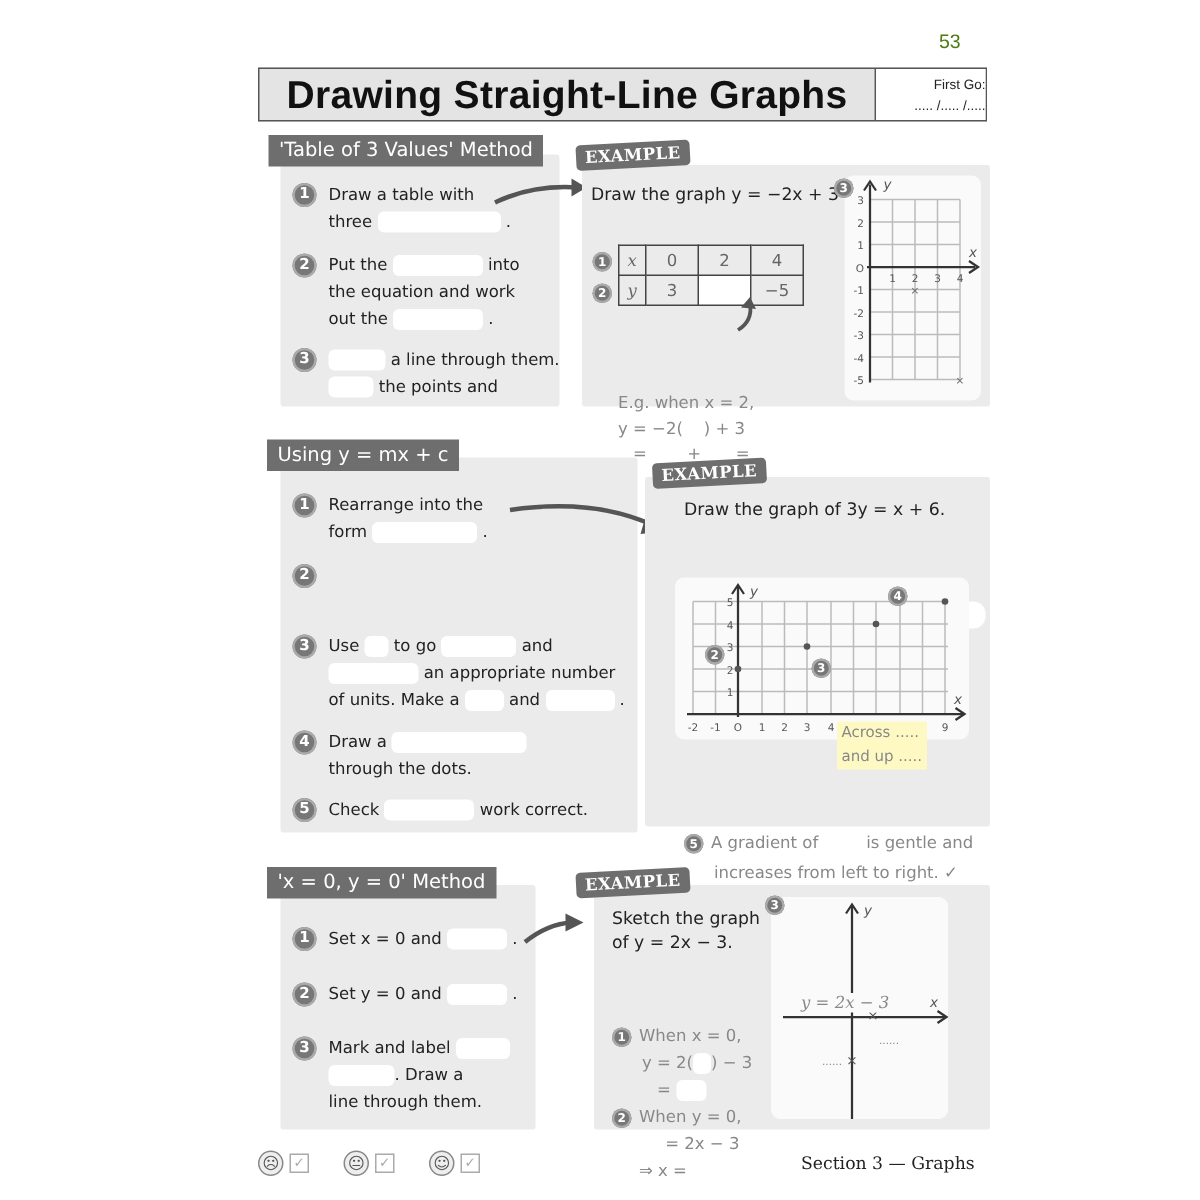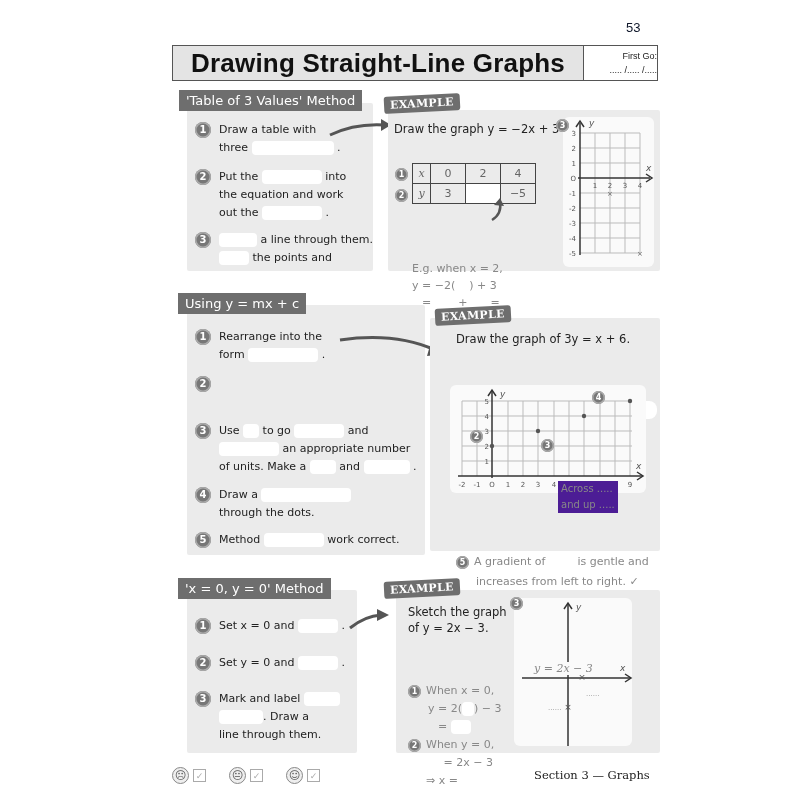--- a/index.html
+++ b/index.html
@@ -1,19 +1,19 @@
 <!DOCTYPE html>
 <html><head>
 <meta charset="utf-8">
 <style>
   * { box-sizing: border-box; margin: 0; padding: 0; }
   body { width: 800px; height: 800px; background: #ffffff; position: relative; overflow: hidden;
          font-family: "DejaVu Sans", sans-serif; color: #222; }
   .abs { position: absolute; }
-  .page-num { left: 626px; top: 20px; font-size: 13px; color: #0f172a; font-family: "Liberation Sans", sans-serif; }
+  .page-num { left: 626px; top: 20px; font-size: 13px; color: #4d7c0f; font-family: "Liberation Sans", sans-serif; }
 
   .title-bar { left: 172px; top: 45px; width: 486px; height: 36px; border: 1px solid #555; background: #e4e4e4; display: flex; }
   .title-text { flex: 1; display: flex; align-items: center; justify-content: center; font-family: Liberation Sans, sans-serif; font-weight: bold; font-size: 26px; color: #111; letter-spacing: 0.2px; }
   .first-go { width: 74px; border-left: 1px solid #555; background: #fff; font-size: 9px; text-align: right; padding-top: 3px; font-family: "Liberation Sans", sans-serif; line-height: 14px; }
 
   .panel { background: #ebebeb; border-radius: 2px; }
   .white-panel { background: #fafafa; border-radius: 6px; }
   .tab { background: #6e6e6e; color: #fff; font-size: 13px; padding: 3px 7px; font-family: "DejaVu Sans", sans-serif; }
   .example-tag { background: #6e6e6e; color: #fff; font-family: "DejaVu Serif", serif; font-weight: bold; font-size: 11px; padding: 2px 6px; border-radius: 3px; transform: rotate(-3deg); letter-spacing: 0.3px; }
 
@@ -179,21 +179,21 @@
 </div>
 <div class="abs step" style="left:195px;top:486px;">
   <span class="num">4</span>
   <div>
     <div><span>Draw a</span> <span class="blank" style="width:90px"></span></div>
     <div>through the dots.</div>
   </div>
 </div>
 <div class="abs step" style="left:195px;top:531px;">
   <span class="num">5</span>
-  <div><span>Method</span> <span class="blank" style="width:60px"></span> <span>work correct.</span></div>
+  <div><span>Check</span> <span class="blank" style="width:60px"></span> <span>work correct.</span></div>
 </div>
 
 <svg class="abs" style="left:335px;top:332px" width="115" height="30">
   <path d="M5 8 Q60 0 100 18" stroke="#555" stroke-width="3" fill="none"></path>
   <path d="M96 10 L110 22 L92 24 Z" fill="#555"></path>
 </svg>
 
 <div class="abs panel" style="left:430px;top:318px;width:230px;height:233px;"></div>
 <div class="abs example-tag" style="left:435px;top:307px;">EXAMPLE</div>
 <div class="abs hand" style="left:456px;top:332px;">Draw the graph of 3y = x + 6.</div>
@@ -253,21 +253,21 @@
   <g fill="#555">
     <circle cx="42" cy="61" r="2.2"></circle>
       <circle cx="88" cy="46" r="2.2"></circle>
       <circle cx="134" cy="31" r="2.2"></circle>
       <circle cx="180" cy="16" r="2.2"></circle>
   </g>
 </svg>
 <span class="abs num sm" style="left:470px;top:429px;">2</span>
 <span class="abs num sm" style="left:541px;top:438px;">3</span>
 <span class="abs num sm" style="left:592px;top:390px;">4</span>
-<div class="abs grey-hand" style="left:558px;top:437px;background:#4c1d95;font-size:10px;line-height:16px;padding:0 3px">
+<div class="abs grey-hand" style="left:558px;top:437px;background:#fef9c3;font-size:10px;line-height:16px;padding:0 3px">
   <div>Across .....</div>
   <div>and up .....</div>
 </div>
 <div class="abs grey-hand" style="left:456px;top:508px;line-height:20px;">
   <div style="display:flex;align-items:center;">
       <span class="num sm">5</span>
       <span>A gradient of</span> 
       <span class="blank" style="width:22px;height:16px;margin:0 5px;border-radius:8px"></span>
       <span>is gentle and</span>
     </div>

